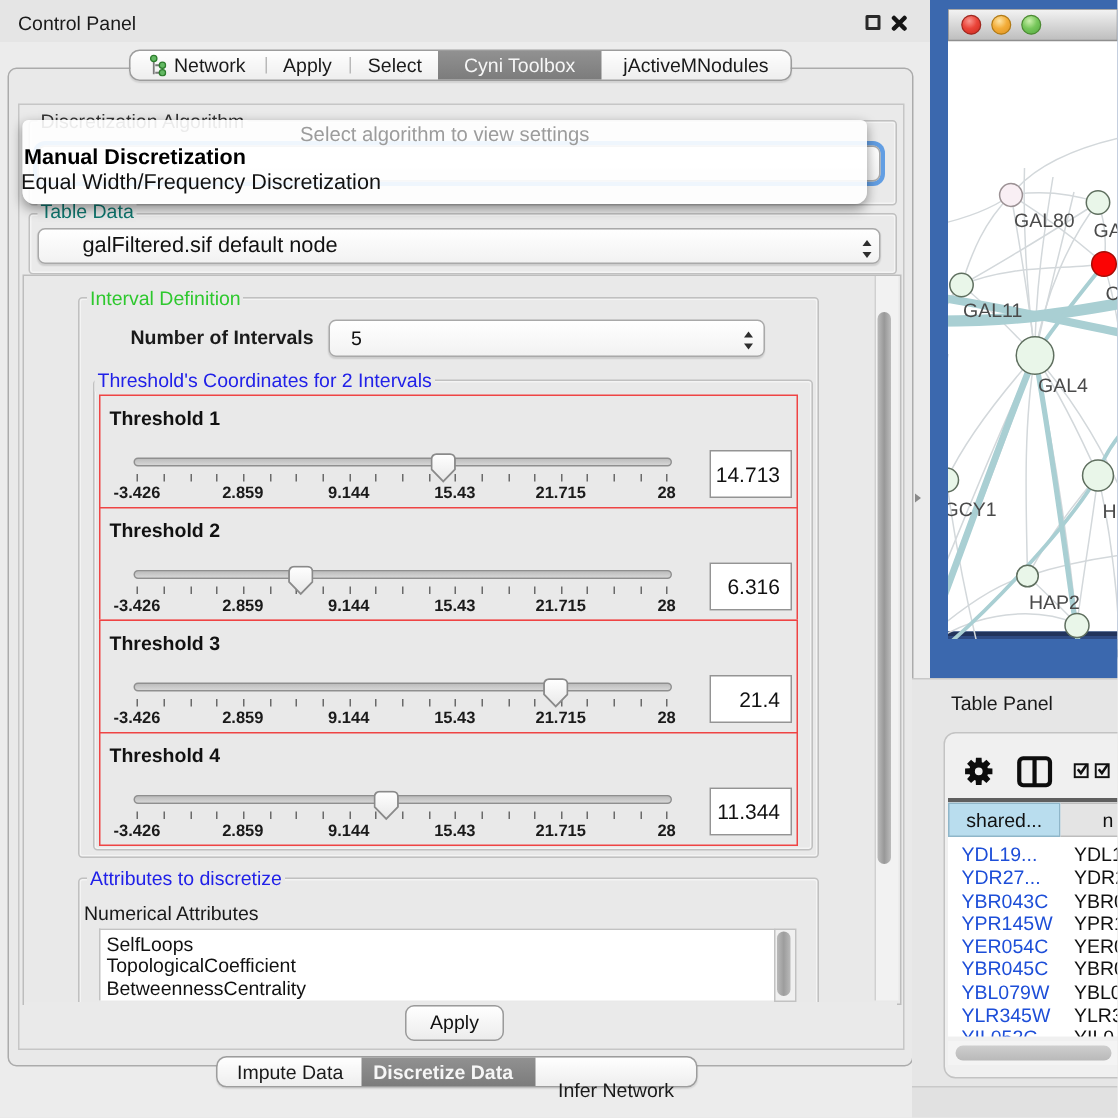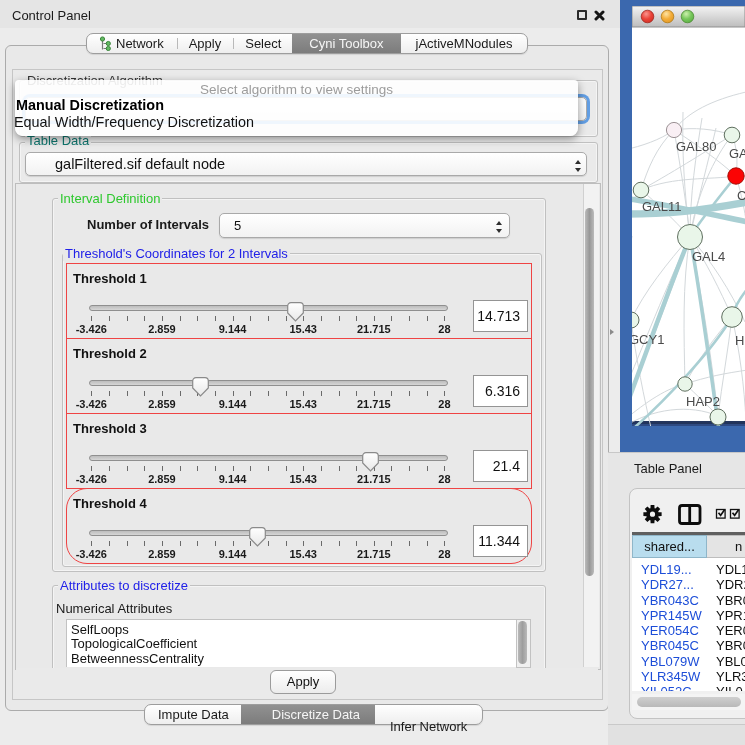--- a/index.html
+++ b/index.html
@@ -23,21 +23,21 @@
 .tick{position:absolute;width:1px;height:5px;background:#6a6a6a;}
 .seg{position:absolute;height:19px;display:flex;border:1px solid #9d9d9d;border-radius:7px;background:linear-gradient(#ffffff,#eeeeee);box-shadow:0 1px 1px rgba(0,0,0,0.1);}
 .seg .s{font-size:13px;color:#1a1a1a;padding:0 13px;line-height:19px;position:relative;}
 .seg .s.div:before{content:"";position:absolute;left:0;top:4px;bottom:4px;width:1px;background:#b9b9b9;}
 .segt .s:nth-child(1){padding:0 13px;}
 .segt .s:nth-child(2){padding:0 12px;}
 .segt .s:nth-child(3){padding:0 11px 0 12px;}
 .segt .s:nth-child(4){padding:0 17px;}
 .segt .s:nth-child(5){padding:0 15px;}
 .segb .s:nth-child(1){padding:0 12px 0 13px;}
-.segb .s:nth-child(2){padding:0 15px 0 31px;}
+.segb .s:nth-child(2){padding:0 15px 0 8px;font-weight:bold;}
 .segb .s:nth-child(3){padding:12px 15px;}
 .seg .sel{background:linear-gradient(#919191,#7c7c7c);color:#f6f6f6;}
 .seg .first{border-radius:6px 0 0 6px;}
 .seg .last{border-radius:0 6px 6px 0;}
 </style>
 </head>
 <body>
 
 <div class="abs" style="left:0;top:0;width:620px;height:28px;background:#e5e5e5;"></div>
 <div class="lbl" style="left:12px;top:8px;">Control Panel</div>
@@ -215,21 +215,21 @@
         <defs>
           <linearGradient id="th2" x1="0" y1="0" x2="0" y2="1">
             <stop offset="0" stop-color="#ffffff"></stop>
             <stop offset="1" stop-color="#e8e8e8"></stop>
           </linearGradient>
         </defs>
         <path d="M4 0.7 h9 a3.3 3.3 0 0 1 3.3 3.3 v7 l-7.8 8 -7.8-8 v-7 a3.3 3.3 0 0 1 3.3-3.3 z" fill="url(#th2)" stroke="#8a8a8a" stroke-width="1.2"></path>
       </svg>
       <div class="vbox" style="left:406px;top:36px;">21.4</div>
     </div>
-    <div class="tbox" style="left:66px;top:488px;width:464px;height:74px;border-radius:21px;">
+    <div class="tbox" style="left:66px;top:488px;width:464px;height:74px;">
       <div class="thname">Threshold 4</div>
       <div class="track" style="left:22px;top:41px;width:357px;"></div>
       <div class="tick" style="left:24.3px;top:52px;"></div>
       <div class="tick" style="left:42.0px;top:52px;"></div>
       <div class="tick" style="left:59.6px;top:52px;"></div>
       <div class="tick" style="left:77.3px;top:52px;"></div>
       <div class="tick" style="left:94.9px;top:52px;"></div>
       <div class="tick" style="left:112.6px;top:52px;"></div>
       <div class="tick" style="left:130.2px;top:52px;"></div>
       <div class="tick" style="left:147.9px;top:52px;"></div>

